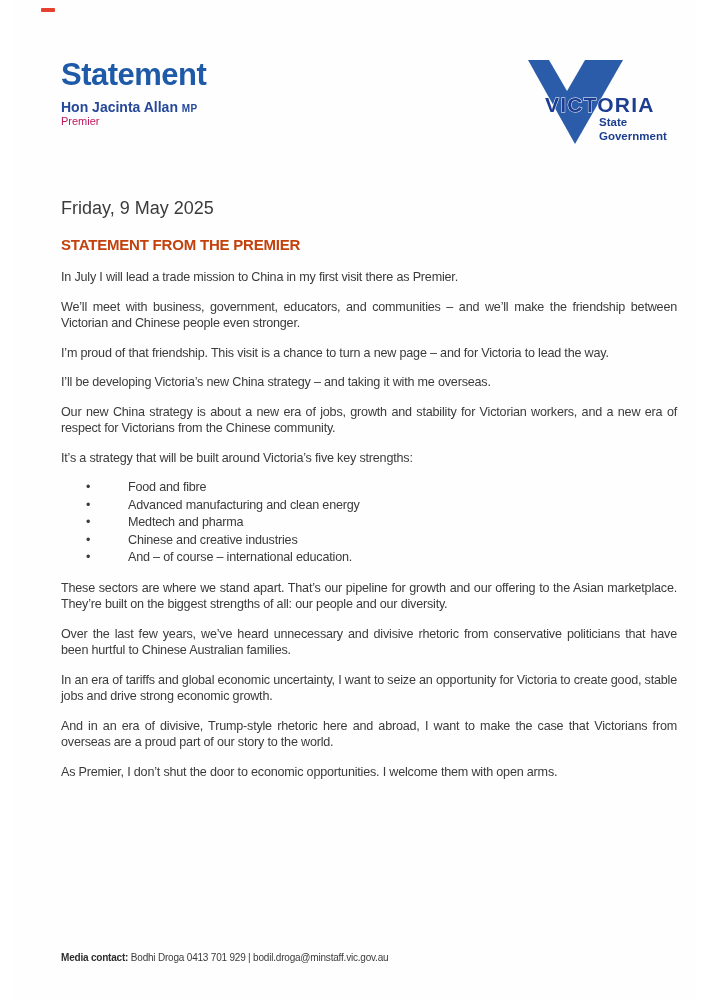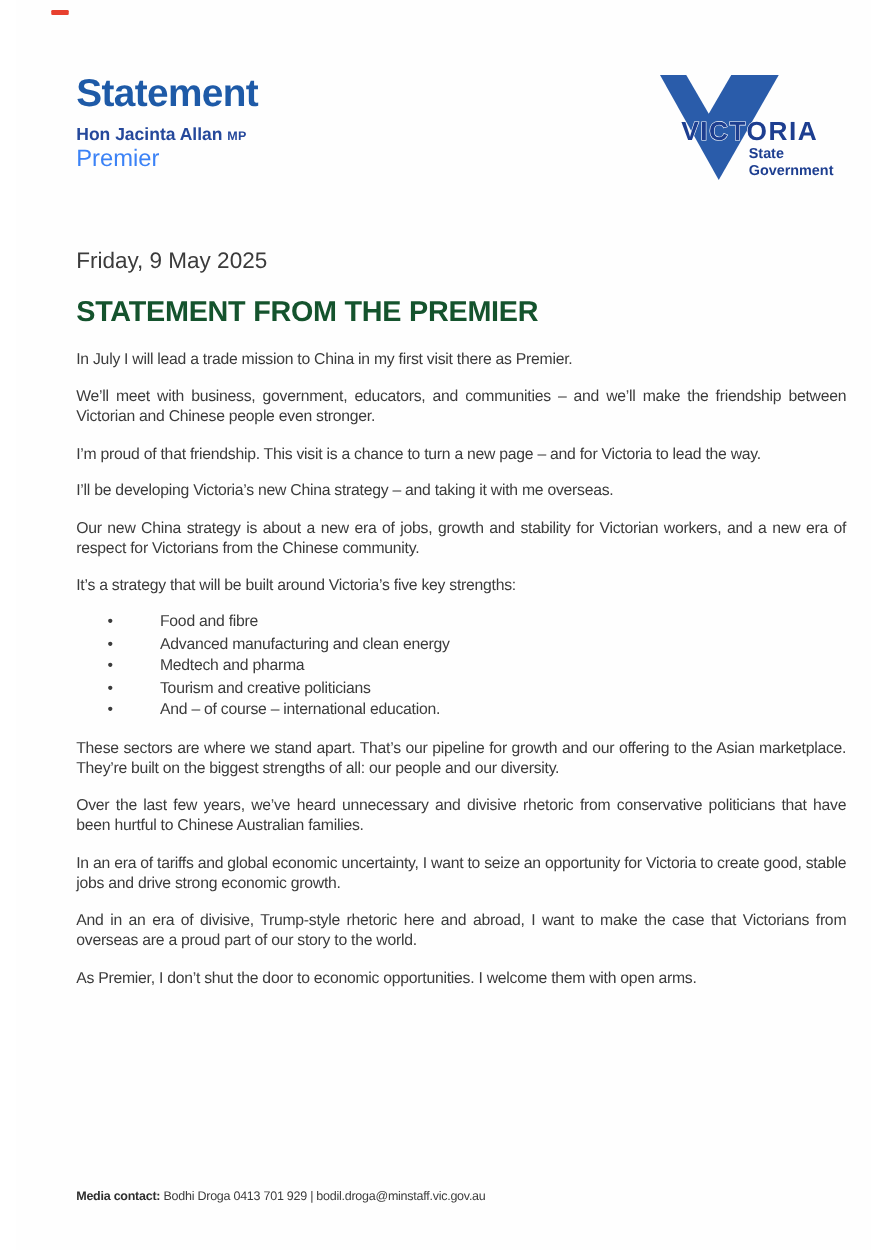--- a/index.html
+++ b/index.html
@@ -45,22 +45,22 @@
     font-size: 14px;
     font-weight: 700;
     color: #25489b;
     line-height: 1.15;
   }
   .masthead-author .mp-suffix {
     font-size: 10px;
     letter-spacing: 0.3px;
   }
   .masthead-role {
-    font-size: 19px;
-    color: #3b82f6;
+    font-size: 11px;
+    color: #be185d;
     line-height: 1.25;
   }
 
   
   .logo-wrap {
     position: absolute;
     top: 58px;
     left: 510px;
     width: 158px;
     height: 92px;
@@ -72,24 +72,24 @@
     top: 198px;
     left: 48px;
     width: 616px;
   }
   .date-line {
     font-size: 18px;
     color: #3b3b3b;
     margin-bottom: 17px;
   }
   .doc-heading {
-    font-size: 23px;
+    font-size: 15px;
     font-weight: 700;
     letter-spacing: -0.2px;
-    color: #14532d;
+    color: #c2410c;
     margin-bottom: 16px;
   }
   .para {
     font-size: 12.6px;
     letter-spacing: -0.2px;
     line-height: 16.5px;
     margin-top: 13px;
     text-align: justify;
     text-align-last: left;
     color: #3b3b3b;
@@ -170,21 +170,21 @@
       <li>
         <span class="bullet-dot">•</span>
         <span>Advanced manufacturing and clean energy</span>
       </li>
       <li>
         <span class="bullet-dot">•</span>
         <span>Medtech and pharma</span>
       </li>
       <li>
         <span class="bullet-dot">•</span>
-        <span>Tourism and creative politicians</span>
+        <span>Chinese and creative industries</span>
       </li>
       <li>
         <span class="bullet-dot">•</span>
         <span>And – of course – international education.</span>
       </li>
     </ul>
 
     <p class="para">These sectors are where we stand apart. That’s our pipeline for growth and our offering to the Asian marketplace. They’re built on the biggest strengths of all: our people and our diversity.</p>
     <p class="para">Over the last few years, we’ve heard unnecessary and divisive rhetoric from conservative politicians that have been hurtful to Chinese Australian families.</p>
     <p class="para">In an era of tariffs and global economic uncertainty, I want to seize an opportunity for Victoria to create good, stable jobs and drive strong economic growth.</p>

